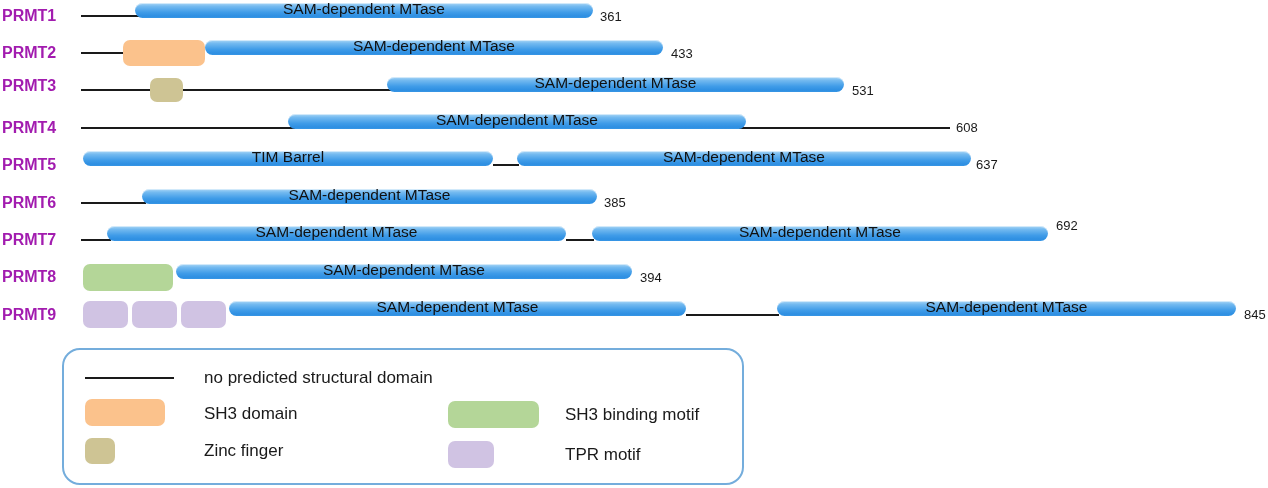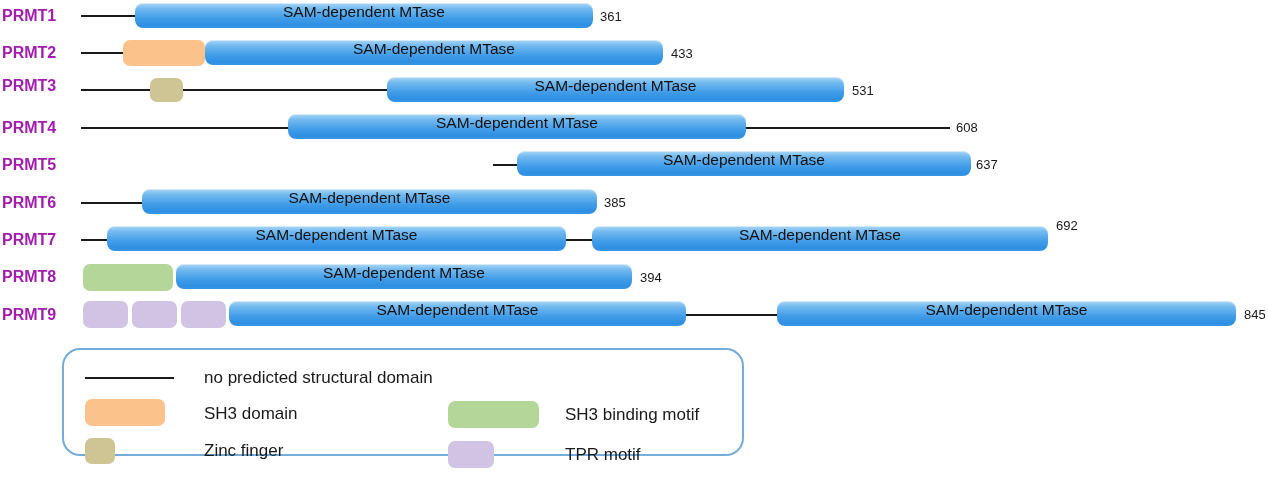--- a/index.html
+++ b/index.html
@@ -6,36 +6,36 @@
   .canvas{
     position:relative;width:1268px;height:488px;background:#ffffff;
     font-family:"Liberation Sans",sans-serif;overflow:hidden;
   }
   .row-label{
     position:absolute;left:2px;font-weight:bold;font-size:16px;color:#a21caf;
     line-height:1;letter-spacing:0px;z-index:3;
   }
   .hline{position:absolute;height:2px;background:#1a1a1a;z-index:1;}
   .dom{
-    position:absolute;height:25px;border-radius:8px;z-index:2;
-    display:flex;align-items:flex-start;justify-content:center;
+    position:absolute;height:15px;border-radius:8px;z-index:2;
+    display:flex;align-items:flex-end;justify-content:center;
     font-size:15.5px;color:#101010;white-space:nowrap;
   }
   .dom.blue{
     background:linear-gradient(180deg,#abd7f6 0%,#74baf0 22%,#409ce8 62%,#2e8fe2 88%,#3896e5 100%);
     box-shadow:inset 0 1px 0 rgba(255,255,255,0.5);
   }
   .motif{position:absolute;border-radius:7px;z-index:2;}
   .orange{background:#FBC28C;}
   .khaki{background:#CEC494;}
   .green{background:#B4D698;}
   .purple{background:#D0C3E3;}
   .endnum{position:absolute;font-size:13px;color:#1a1a1a;line-height:1;z-index:3;}
   .legend{
-    position:absolute;left:62px;top:348px;width:682px;height:108px;
+    position:absolute;left:62px;top:348px;width:682px;height:137px;
     border:2px solid #74ADDC;border-radius:18px;background:#ffffff;box-sizing:border-box;
   }
   .legend-text{
     position:absolute;font-size:17px;color:#1a1a1a;line-height:1;white-space:nowrap;
   }
   .legend-line{position:absolute;height:2px;background:#1a1a1a;}
 </style>
 </head>
 <body>
 
@@ -66,20 +66,23 @@
 
   <span class="row-label" style="top:120px">PRMT4</span>
   <div class="hline" style="left:81px;top:127px;width:869px"></div>
   <div class="dom blue" style="left:288px;top:114px;width:458px">
       <span>SAM-dependent MTase</span>
     </div>
   <span class="endnum" style="left:956px;top:121px">608</span>
 
   <span class="row-label" style="top:157px">PRMT5</span>
   <div class="hline" style="left:493px;top:164px;width:26px"></div>
+  <div class="dom blue" style="left:83px;top:151px;width:410px">
+      <span>TIM Barrel</span>
+    </div>
   <div class="dom blue" style="left:517px;top:151px;width:454px">
       <span>SAM-dependent MTase</span>
     </div>
   <span class="endnum" style="left:976px;top:158px">637</span>
 
   <span class="row-label" style="top:195px">PRMT6</span>
   <div class="hline" style="left:81px;top:202px;width:65px"></div>
   <div class="dom blue" style="left:142px;top:189px;width:455px">
       <span>SAM-dependent MTase</span>
     </div>

